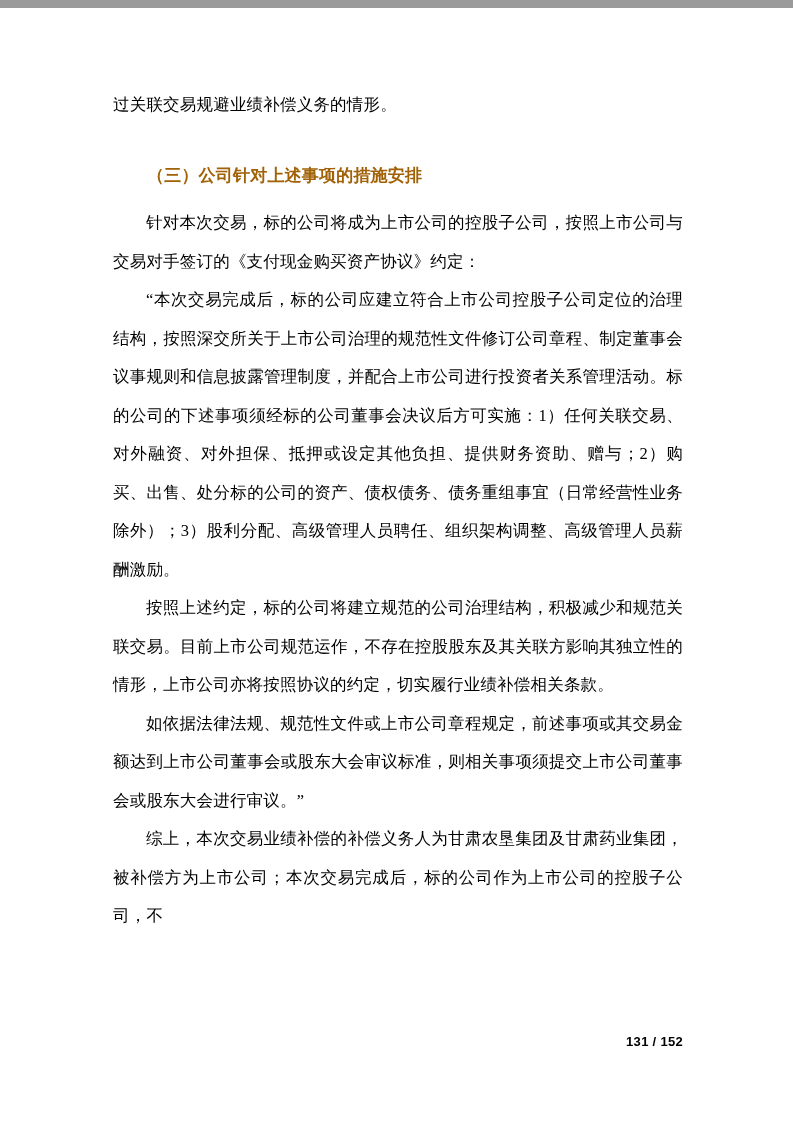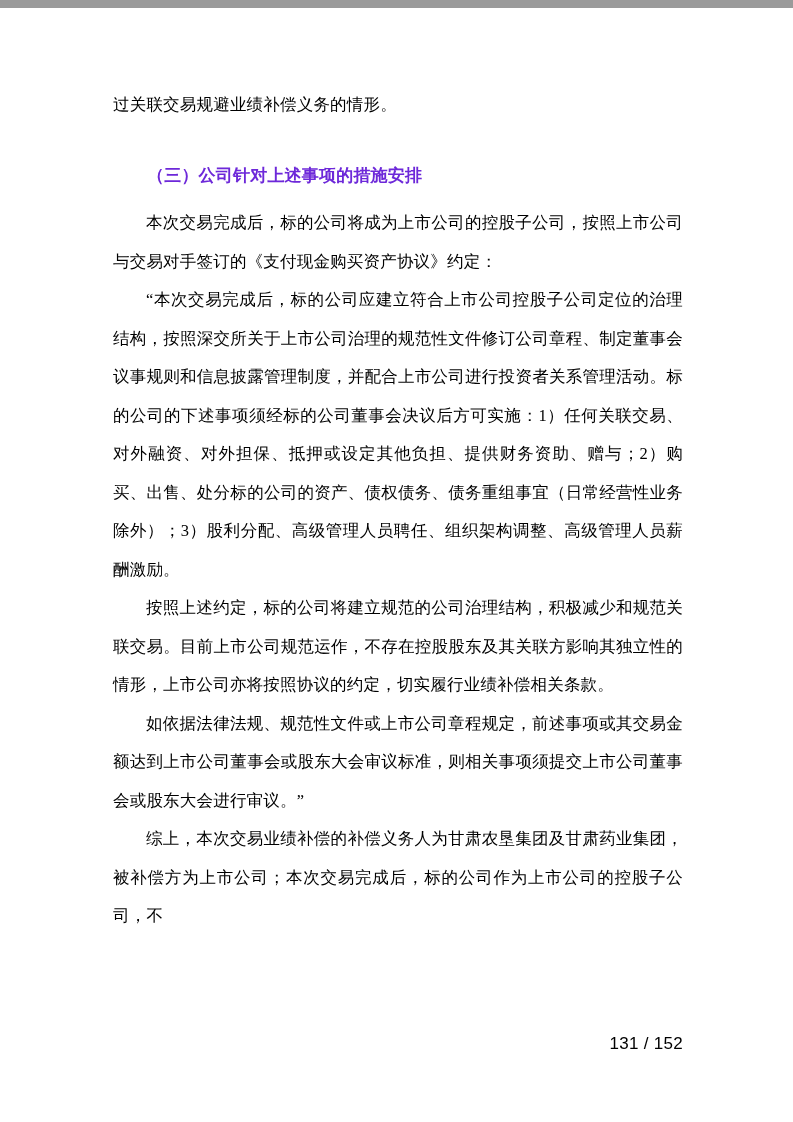--- a/index.html
+++ b/index.html
@@ -34,53 +34,53 @@
     margin: 0 0 0 0;
     letter-spacing: 0.2px;
   }
   .para.indent {
     text-indent: 2em;
   }
   .heading {
     font-size: 17px;
     line-height: 38.5px;
     font-weight: bold;
-    color: #6d28d9;
+    color: #a16207;
     text-indent: 2em;
     margin: 0;
     letter-spacing: 0.2px;
   }
   .gap-before-heading { height: 32px; }
   .gap-small { height: 9px; }
   .footer {
     position: absolute;
     right: 110px;
     top: 1026px;
-    font-size: 17px;
-    font-weight: normal;
+    font-size: 13px;
+    font-weight: bold;
     font-family: "Liberation Sans", sans-serif;
     color: #000000;
     letter-spacing: 0.3px;
   }
 </style>
 </head>
 <body>
 
 <div class="page">
   <div class="page-inner">
 
     <p class="para">过关联交易规避业绩补偿义务的情形。</p>
 
     <div class="gap-before-heading"></div>
 
     <p class="heading">（三）公司针对上述事项的措施安排</p>
 
     <div class="gap-small"></div>
 
-    <p class="para indent">本次交易完成后，标的公司将成为上市公司的控股子公司，按照上市公司与交易对手签订的《支付现金购买资产协议》约定：</p>
+    <p class="para indent">针对本次交易，标的公司将成为上市公司的控股子公司，按照上市公司与交易对手签订的《支付现金购买资产协议》约定：</p>
 
     <p class="para indent">“本次交易完成后，标的公司应建立符合上市公司控股子公司定位的治理结构，按照深交所关于上市公司治理的规范性文件修订公司章程、制定董事会议事规则和信息披露管理制度，并配合上市公司进行投资者关系管理活动。标的公司的下述事项须经标的公司董事会决议后方可实施：1）任何关联交易、对外融资、对外担保、抵押或设定其他负担、提供财务资助、赠与；2）购买、出售、处分标的公司的资产、债权债务、债务重组事宜（日常经营性业务除外）；3）股利分配、高级管理人员聘任、组织架构调整、高级管理人员薪酬激励。</p>
 
     <p class="para indent">按照上述约定，标的公司将建立规范的公司治理结构，积极减少和规范关联交易。目前上市公司规范运作，不存在控股股东及其关联方影响其独立性的情形，上市公司亦将按照协议的约定，切实履行业绩补偿相关条款。</p>
 
     <p class="para indent">如依据法律法规、规范性文件或上市公司章程规定，前述事项或其交易金额达到上市公司董事会或股东大会审议标准，则相关事项须提交上市公司董事会或股东大会进行审议。”</p>
 
 
     <p class="para indent">综上，本次交易业绩补偿的补偿义务人为甘肃农垦集团及甘肃药业集团，被补偿方为上市公司；本次交易完成后，标的公司作为上市公司的控股子公司，不</p>
 

